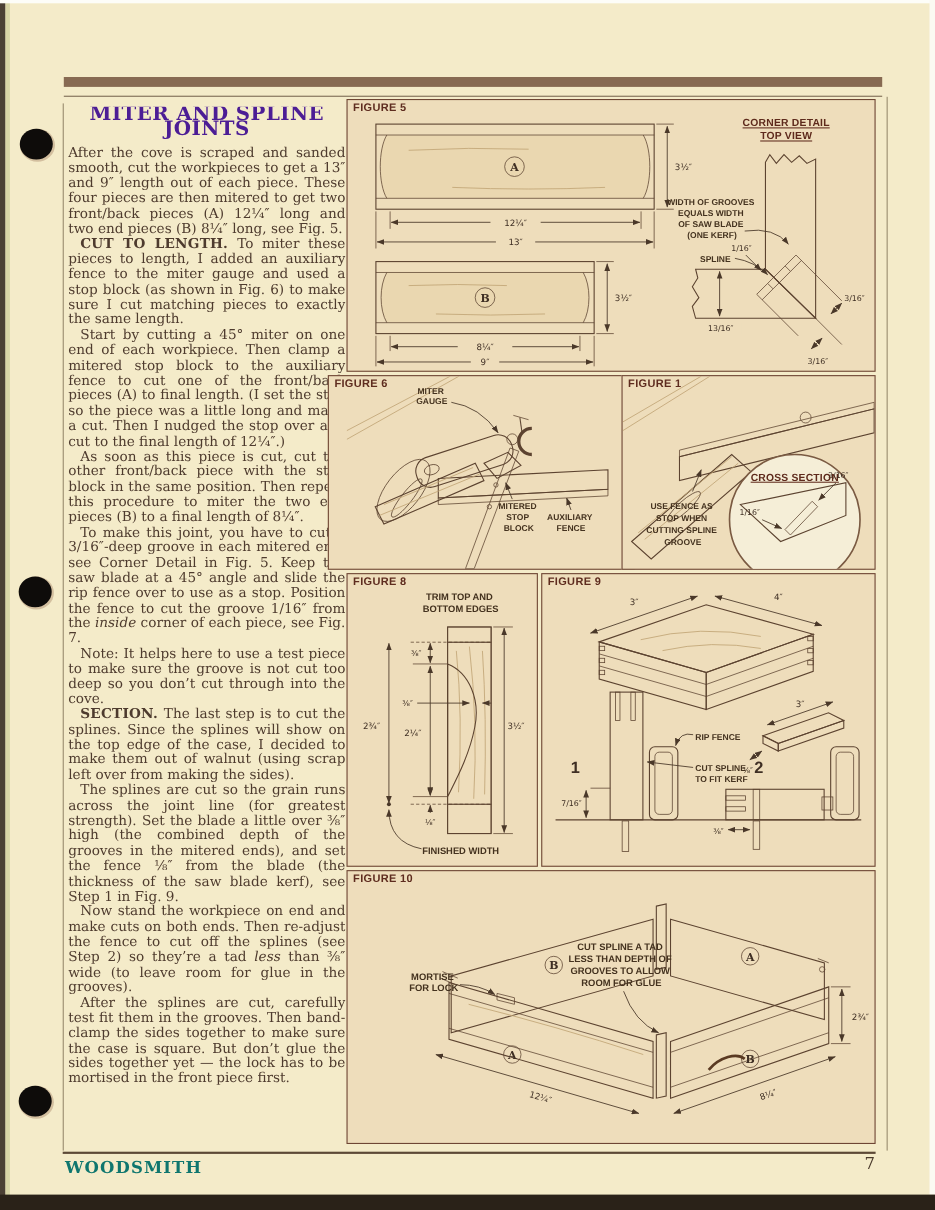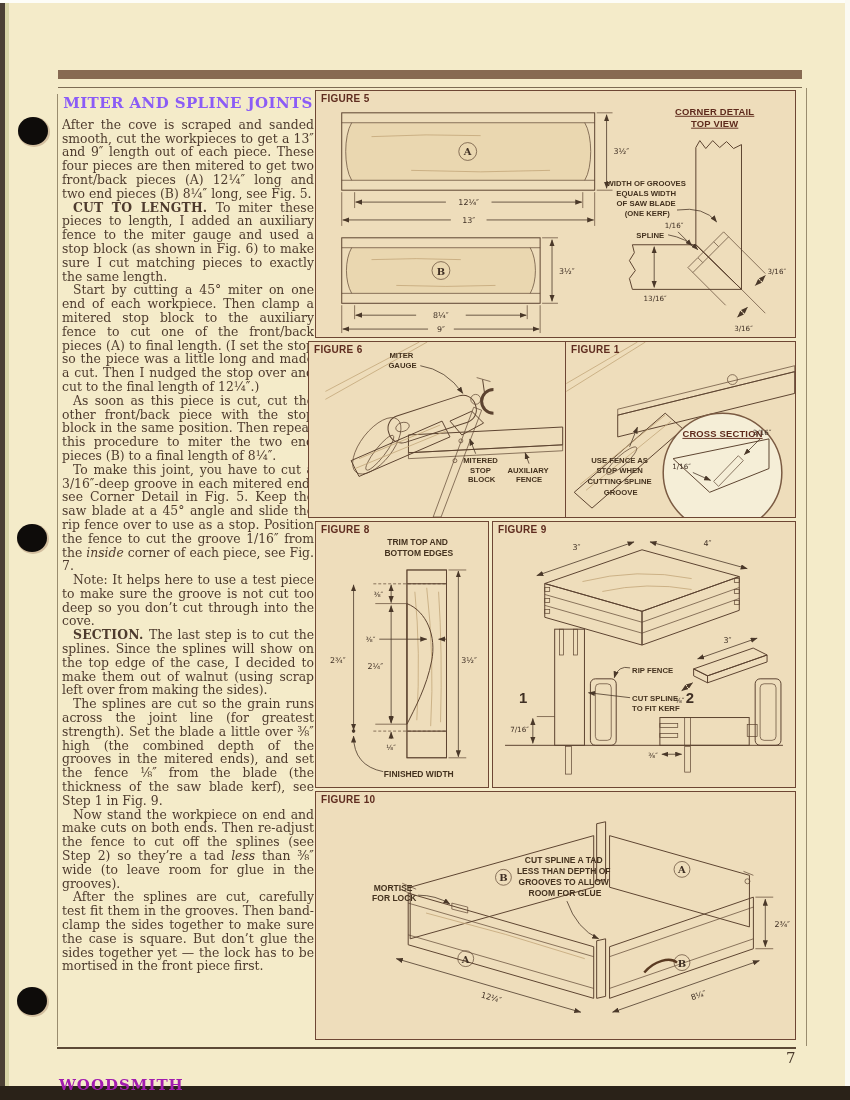--- a/index.html
+++ b/index.html
@@ -11,29 +11,29 @@
   .edge-right{position:absolute;left:845px;top:0;width:5px;height:1086px;background:#fbfaf2;}
   .edge-bottom{position:absolute;left:0;top:1086px;width:850px;height:14px;background:#2a2218;}
   .hole{position:absolute;width:30px;height:28px;background:#0e0c0a;border-radius:50%;
         box-shadow:1px 1px 0 1px rgba(150,110,80,.35);}
   .topbar{position:absolute;left:58px;top:70px;width:744px;height:9px;background:#876a52;}
   .toprule{position:absolute;left:58px;top:87px;width:744px;height:1px;background:#7d6c54;}
   .colrule{position:absolute;left:57px;top:94px;width:1px;height:952px;background:#998c6e;}
   .rightrule{position:absolute;left:806px;top:88px;width:1px;height:958px;background:#998c6e;}
   .article{position:absolute;left:62px;top:97px;width:252px;height:950px;overflow:hidden;
            color:#4e3b2e;font-size:12.4px;line-height:13.8px;}
-  .article h2{margin:0 0 7px 0;font-size:15px;letter-spacing:.4px;text-align:center;
-              color:#8b5cf6;font-weight:bold;}
+  .article h2{margin:0 0 7px 0;font-size:18px;letter-spacing:.4px;text-align:center;
+              color:#4c1d95;font-weight:bold;}
   .para{margin:0;text-align:justify;text-indent:11px;}
   .para.noindent{text-indent:0;}
   .para .lead{font-weight:bold;letter-spacing:.2px;}
   .para i{font-style:italic;}
   .footer-rule{position:absolute;left:57px;top:1047px;width:739px;height:2px;background:#5c4936;}
   .brand{position:absolute;left:59px;top:1052px;font-size:15px;letter-spacing:1px;
-         color:#a21caf;font-weight:bold;margin-top:24px;}
+         color:#0f766e;font-weight:bold;}
   .pageno{position:absolute;left:786px;top:1049px;font-size:15px;color:#4a3a2c;}
   .panel{position:absolute;background:#eeddbb;border:1px solid #6e4634;box-sizing:border-box;}
   .panel svg{position:absolute;left:0;top:0;width:100%;height:100%;}
   .figlabel{position:absolute;top:2px;left:5px;font:bold 10px "Liberation Sans",sans-serif;
             color:#5e2c1f;letter-spacing:.3px;}
   
   .k{stroke:#5c4330;fill:none;stroke-width:1;}
   .kt{stroke:#5c4330;fill:none;stroke-width:.7;}
   .dl{stroke:#4a3829;fill:none;stroke-width:.8;}
   .lt{stroke:#c2a678;fill:none;stroke-width:.8;}
@@ -190,21 +190,21 @@
           <tspan x="333" y="106">EQUALS WIDTH</tspan>
           <tspan x="333" y="116">OF SAW BLADE</tspan>
           <tspan x="333" y="126">(ONE KERF)</tspan>
         </text>
         <path d="M363,120 Q390,116 403,132" class="dl de"></path>
       </g>
     </svg>
     <div class="figlabel">FIGURE 5</div>
   </div>
 
-  <div class="panel" style="left:308px;top:341px;width:279px;height:177px">
+  <div class="panel" style="left:298px;top:341px;width:279px;height:177px">
     <svg viewBox="0 0 247 177">
       <line x1="0" y1="50" x2="95" y2="0" class="lt"></line>
       <line x1="0" y1="58" x2="103" y2="0" class="lt"></line>
       <ellipse cx="52" cy="105" rx="34" ry="16" transform="rotate(-52 52 105)" fill="#e9d6ae" class="kt"></ellipse>
       <ellipse cx="55" cy="112" rx="22" ry="5" transform="rotate(-52 55 112)" fill="#f4edd6" class="kt"></ellipse>
       <polygon points="109,177 150,66 158,69 117,177" fill="#d9bf92" class="kt"></polygon>
       <circle cx="137" cy="100" r="2" class="kt"></circle>
       <circle cx="131" cy="120" r="2" class="kt"></circle>
       <rect x="62" y="64" width="92" height="28" rx="13" transform="rotate(-18 108 78)" fill="#e3cba1" class="k"></rect>
       <ellipse cx="78" cy="86" rx="7" ry="4.5" transform="rotate(-18 78 86)" fill="#eeddbb" class="kt"></ellipse>

